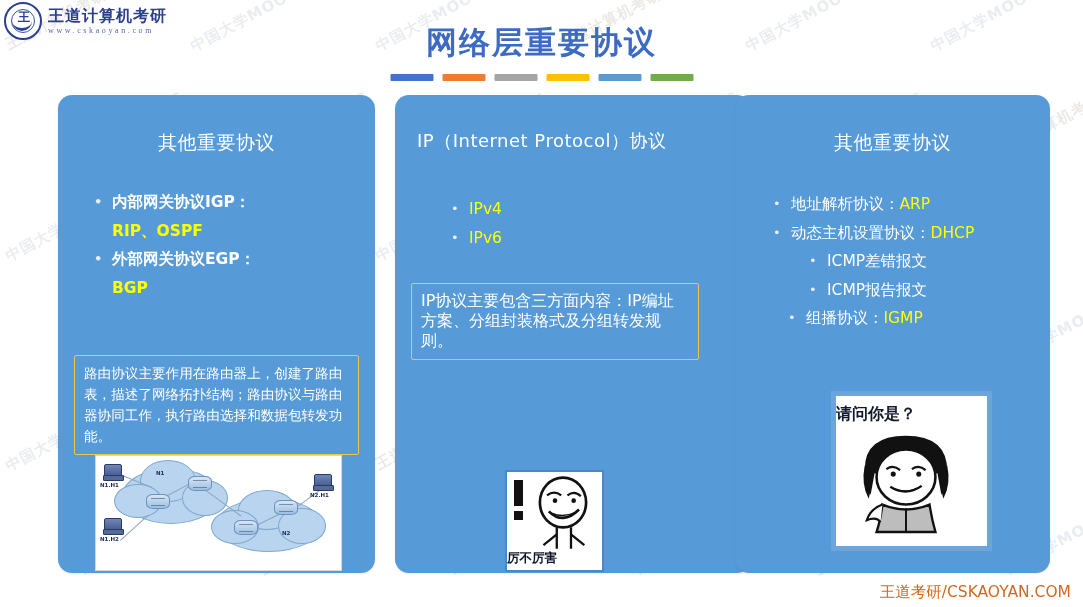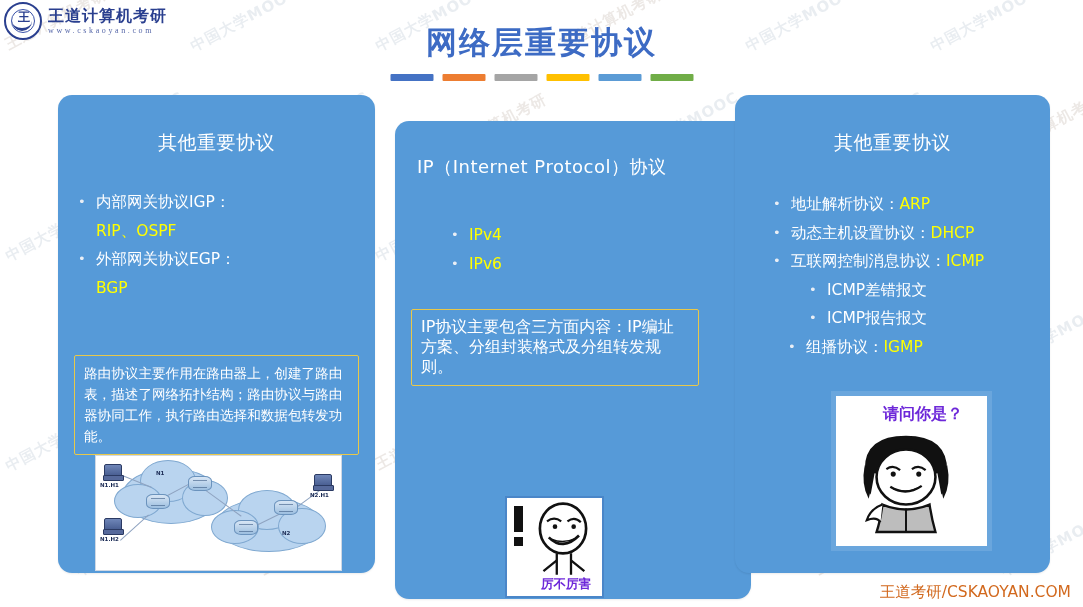--- a/index.html
+++ b/index.html
@@ -50,21 +50,21 @@
     display:flex;gap:9px;z-index:10;}
   .bar{width:43px;height:7px;border-radius:1px;}
 
   
   .panel{
     position:absolute;top:95px;height:478px;border-radius:14px;
     background:#569ad8;z-index:8;box-sizing:border-box;
     box-shadow:0 1px 2px rgba(0,0,0,0.08);
   }
   #p1{left:58px;width:317px;}
-  #p2{left:395px;width:356px;margin-top:26px;}
+  #p2{left:395px;width:356px;}
   #p3{left:735px;width:315px;}
 
   .p-title{
     color:#ffffff;text-align:center;font-size:19px;line-height:24px;
     margin-top:35px;font-weight:400;letter-spacing:.5px;
     font-family:"DejaVu Sans","Liberation Sans",sans-serif;
   }
   .p2 .p-title{text-align:left;padding-left:22px;font-size:18px;margin-top:34px;}
 
   ul.blist{list-style:none;margin:0;padding:0;}
@@ -106,22 +106,22 @@
     font-family:"DejaVu Sans",sans-serif;}
   .rtr{position:absolute;width:22px;height:13px;background:linear-gradient(#d8e6f5,#9dbfe0);
     border:1px solid #6b93bd;border-radius:7px/5px;}
   .rtr:after{content:"";position:absolute;left:4px;top:3px;width:14px;height:6px;
     border-top:1px solid #3d5c85;border-bottom:1px solid #3d5c85;opacity:.6;}
   .host{position:absolute;width:16px;height:13px;background:linear-gradient(#6f86b8,#3f5488);
     border:1px solid #2b3a63;border-radius:2px;}
   .host:after{content:"";position:absolute;left:-2px;bottom:-3px;width:19px;height:4px;
     background:#56699b;border:1px solid #2b3a63;border-radius:1px;}
   .link{position:absolute;height:1px;background:#8fa3c0;transform-origin:0 0;}
-  .cap{position:absolute;left:0;right:0;text-align:center;font-weight:700;color:#6d28d9;
-    font-family:"DejaVu Sans","Liberation Sans",sans-serif;padding-left:23px;}
+  .cap{position:absolute;left:0;right:0;text-align:left;font-weight:700;color:#0f172a;
+    font-family:"DejaVu Sans","Liberation Sans",sans-serif;}
 
   
   .footer{position:absolute;right:12px;bottom:4px;color:#d2691e;font-size:15.5px;
     font-weight:400;z-index:20;font-family:"DejaVu Sans","Liberation Sans",sans-serif;text-align:center;}
 </style>
 </head>
 <body>
 
 <div id="slide">
 
@@ -183,21 +183,21 @@
       <div class="bar" style="background: rgb(237, 125, 49);"></div>
       <div class="bar" style="background: rgb(165, 165, 165);"></div>
       <div class="bar" style="background: rgb(255, 192, 0);"></div>
       <div class="bar" style="background: rgb(91, 155, 213);"></div>
       <div class="bar" style="background: rgb(112, 173, 71);"></div>
     </div>
 
   <div class="panel" id="p1">
     <div class="p-title">其他重要协议</div>
 
-    <ul class="blist b1" style="margin-top:34px;padding-left:18px;">
+    <ul class="blist b1" style="margin-top:34px;padding-left:34px;font-weight:bold;">
       <li>
         <span>内部网关协议IGP：</span>
         <span class="ln2">RIP、OSPF</span>
       </li>
       <li>
         <span>外部网关协议EGP：</span>
         <span class="ln2">BGP</span>
       </li>
     </ul>
 
@@ -273,23 +273,20 @@
 
   <div class="panel" id="p3">
     <div class="p-title">其他重要协议</div>
 
     <ul class="blist" style="margin-top:36px;padding-left:36px;">
       <li>
         <span>地址解析协议：</span><span class="hl">ARP</span>
       </li>
       <li>
         <span>动态主机设置协议：</span><span class="hl">DHCP</span>
-      </li>
-      <li>
-        <span>互联网控制消息协议：</span><span class="hl">ICMP</span>
       </li>
     </ul>
     <ul class="blist sub" style="margin-top:0;padding-left:72px;">
       <li>
         <span>ICMP差错报文</span>
       </li>
       <li>
         <span>ICMP报告报文</span>
       </li>
     </ul>

